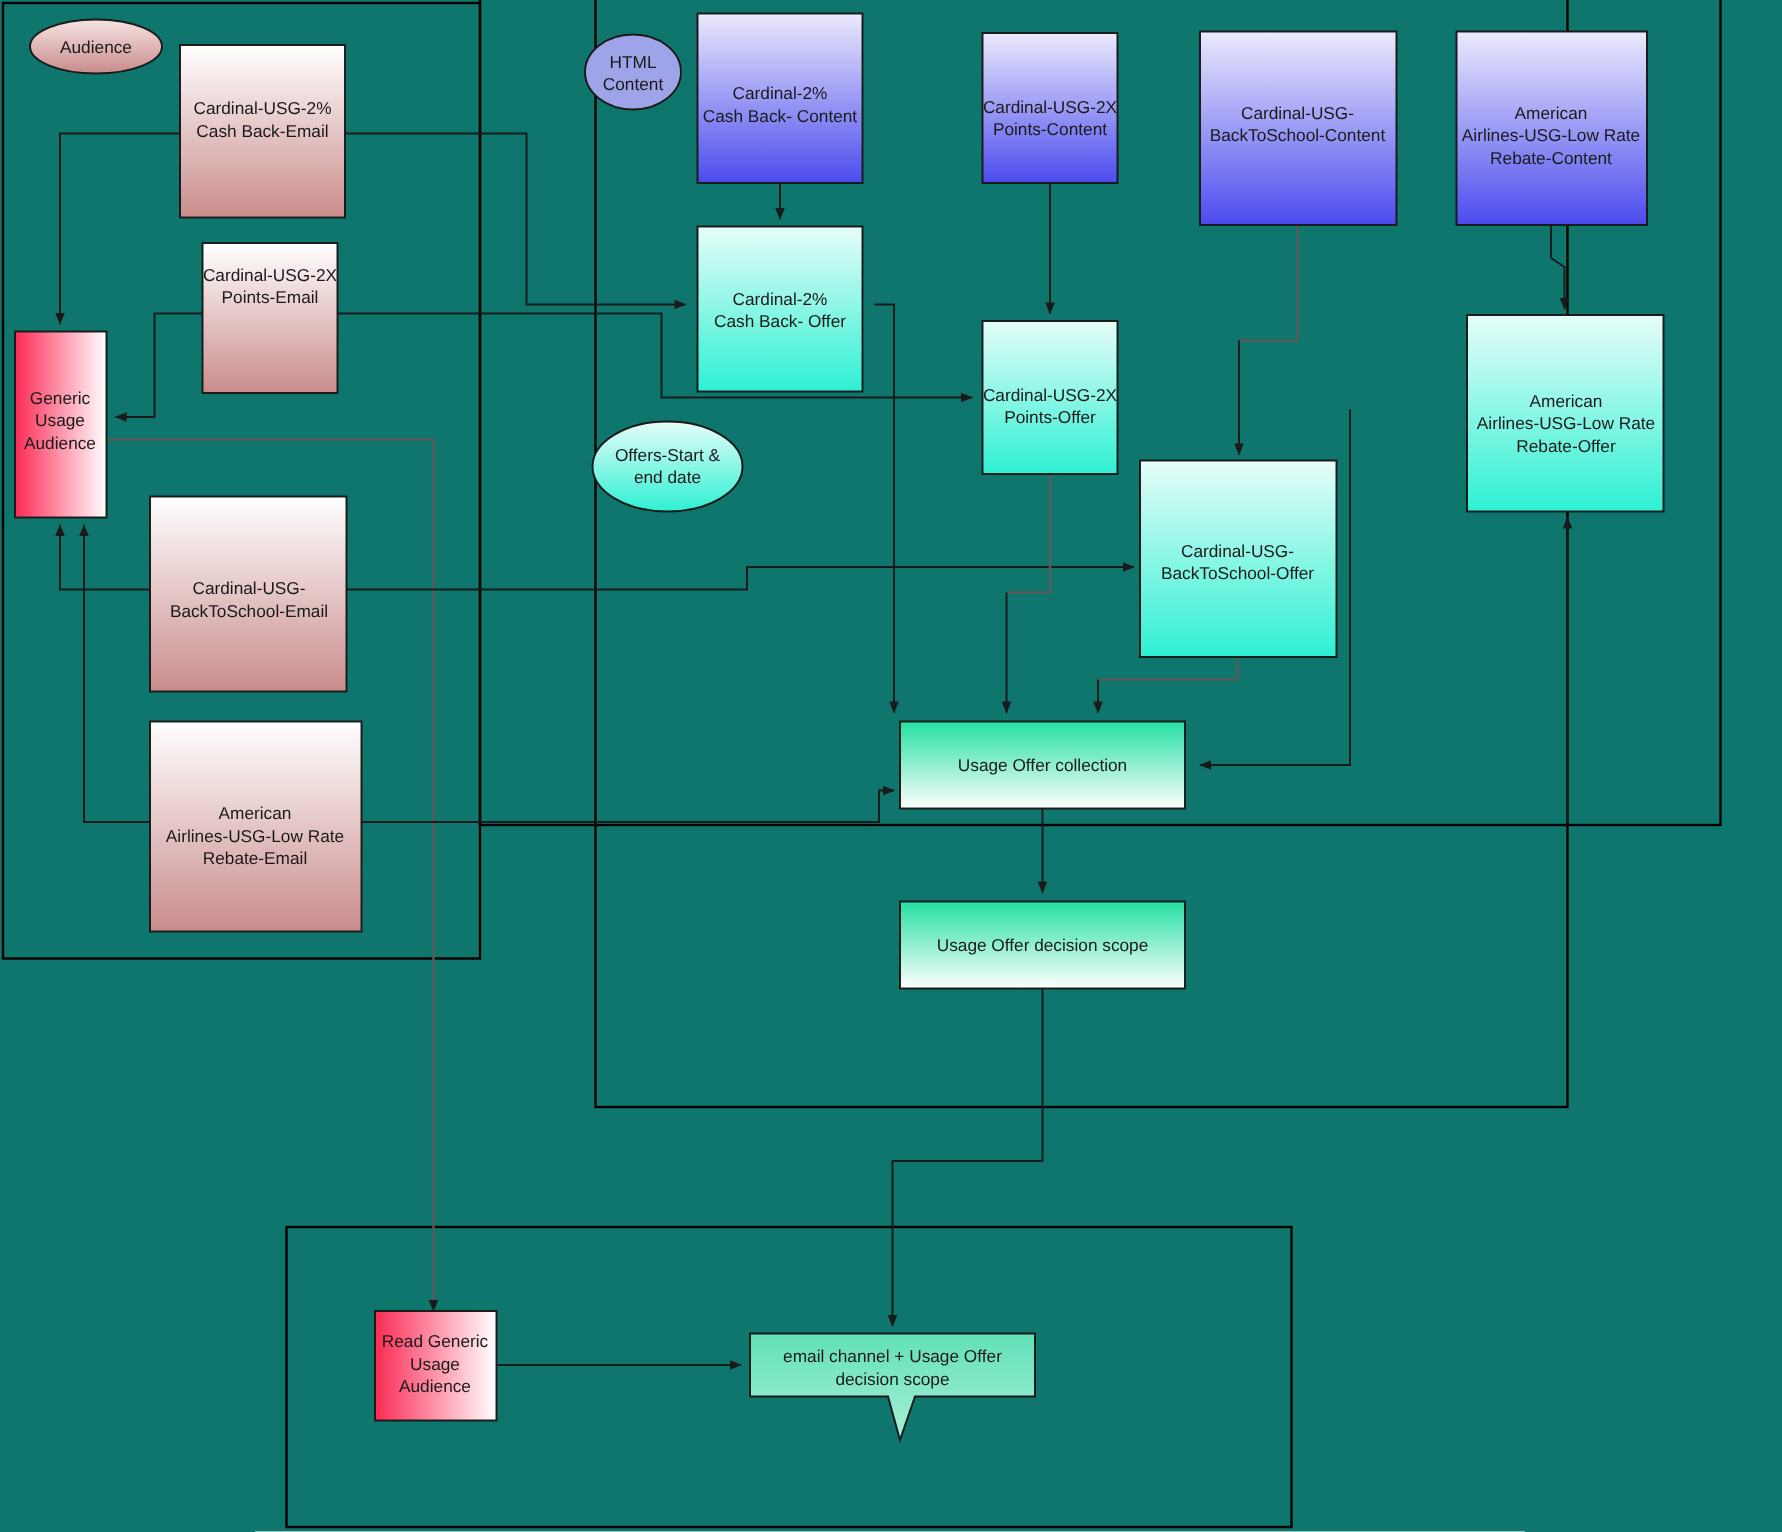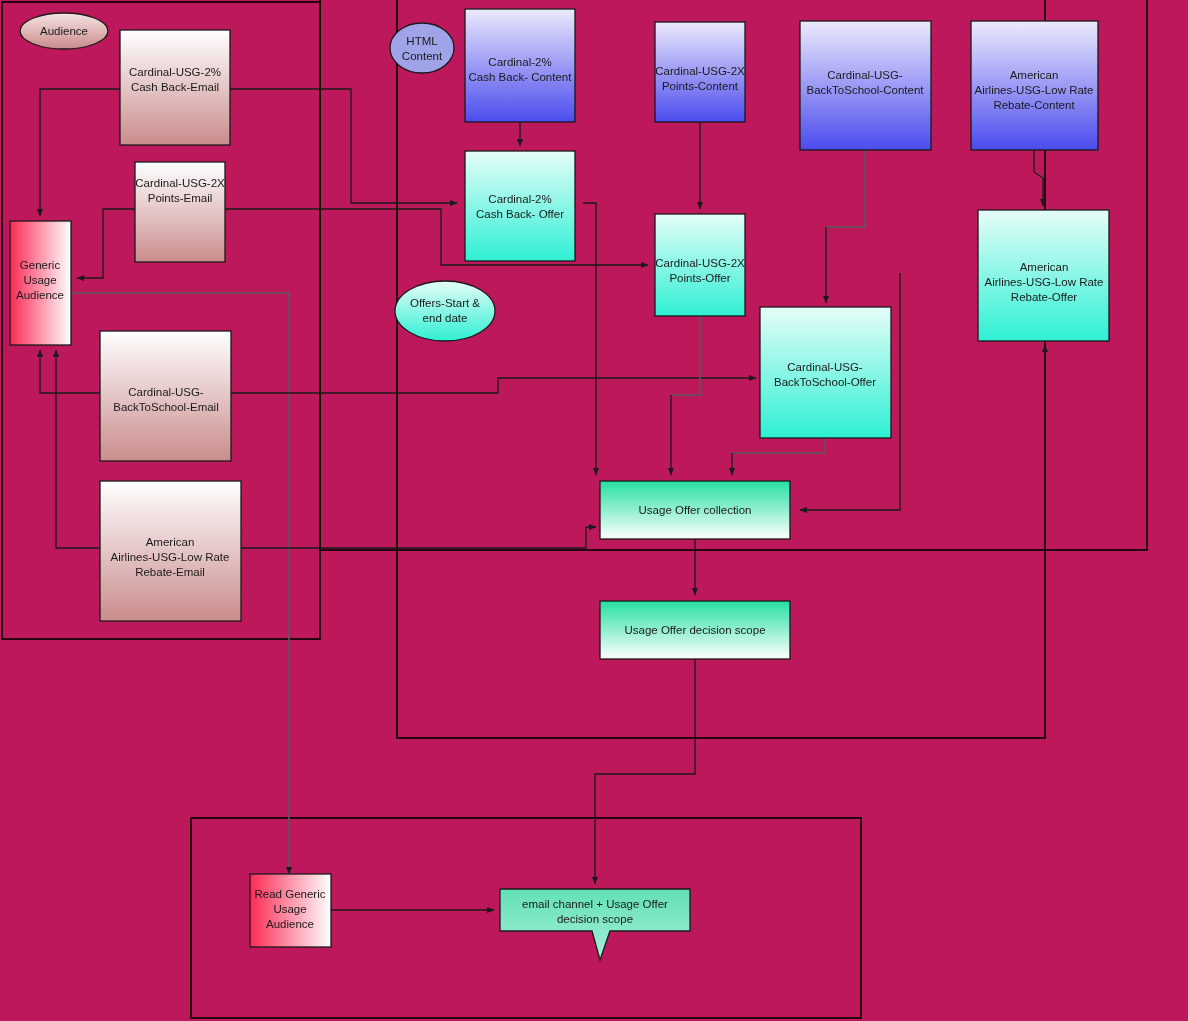--- a/index.html
+++ b/index.html
@@ -1,17 +1,17 @@
 <!DOCTYPE html>
 <html><head>
 <meta charset="utf-8">
 <style>
   html,body{margin:0;padding:0;background:#ffffff;}
   body{font-family:"Liberation Sans",sans-serif;}
-  #stage{position:relative;width:1188px;height:1021px;background:#be185d;overflow:hidden;}
+  #stage{position:relative;width:1188px;height:1021px;background:#0f766e;overflow:hidden;}
   svg{position:absolute;top:0;left:0;width:1188px;height:1021px;}
   text{font-family:"Liberation Sans",sans-serif;font-size:11.5px;fill:#1a1a1a;}
   .shape{stroke:#1a1a1a;stroke-width:1.3;}
   .edge{fill:none;stroke:#1a1a1a;stroke-width:1.3;}
   .edge-grey{fill:none;stroke:#5a5a5a;stroke-width:1.6;}
   .container{fill:none;stroke:#000000;stroke-width:1.6;}
 </style>
 </head>
 <body>
 

